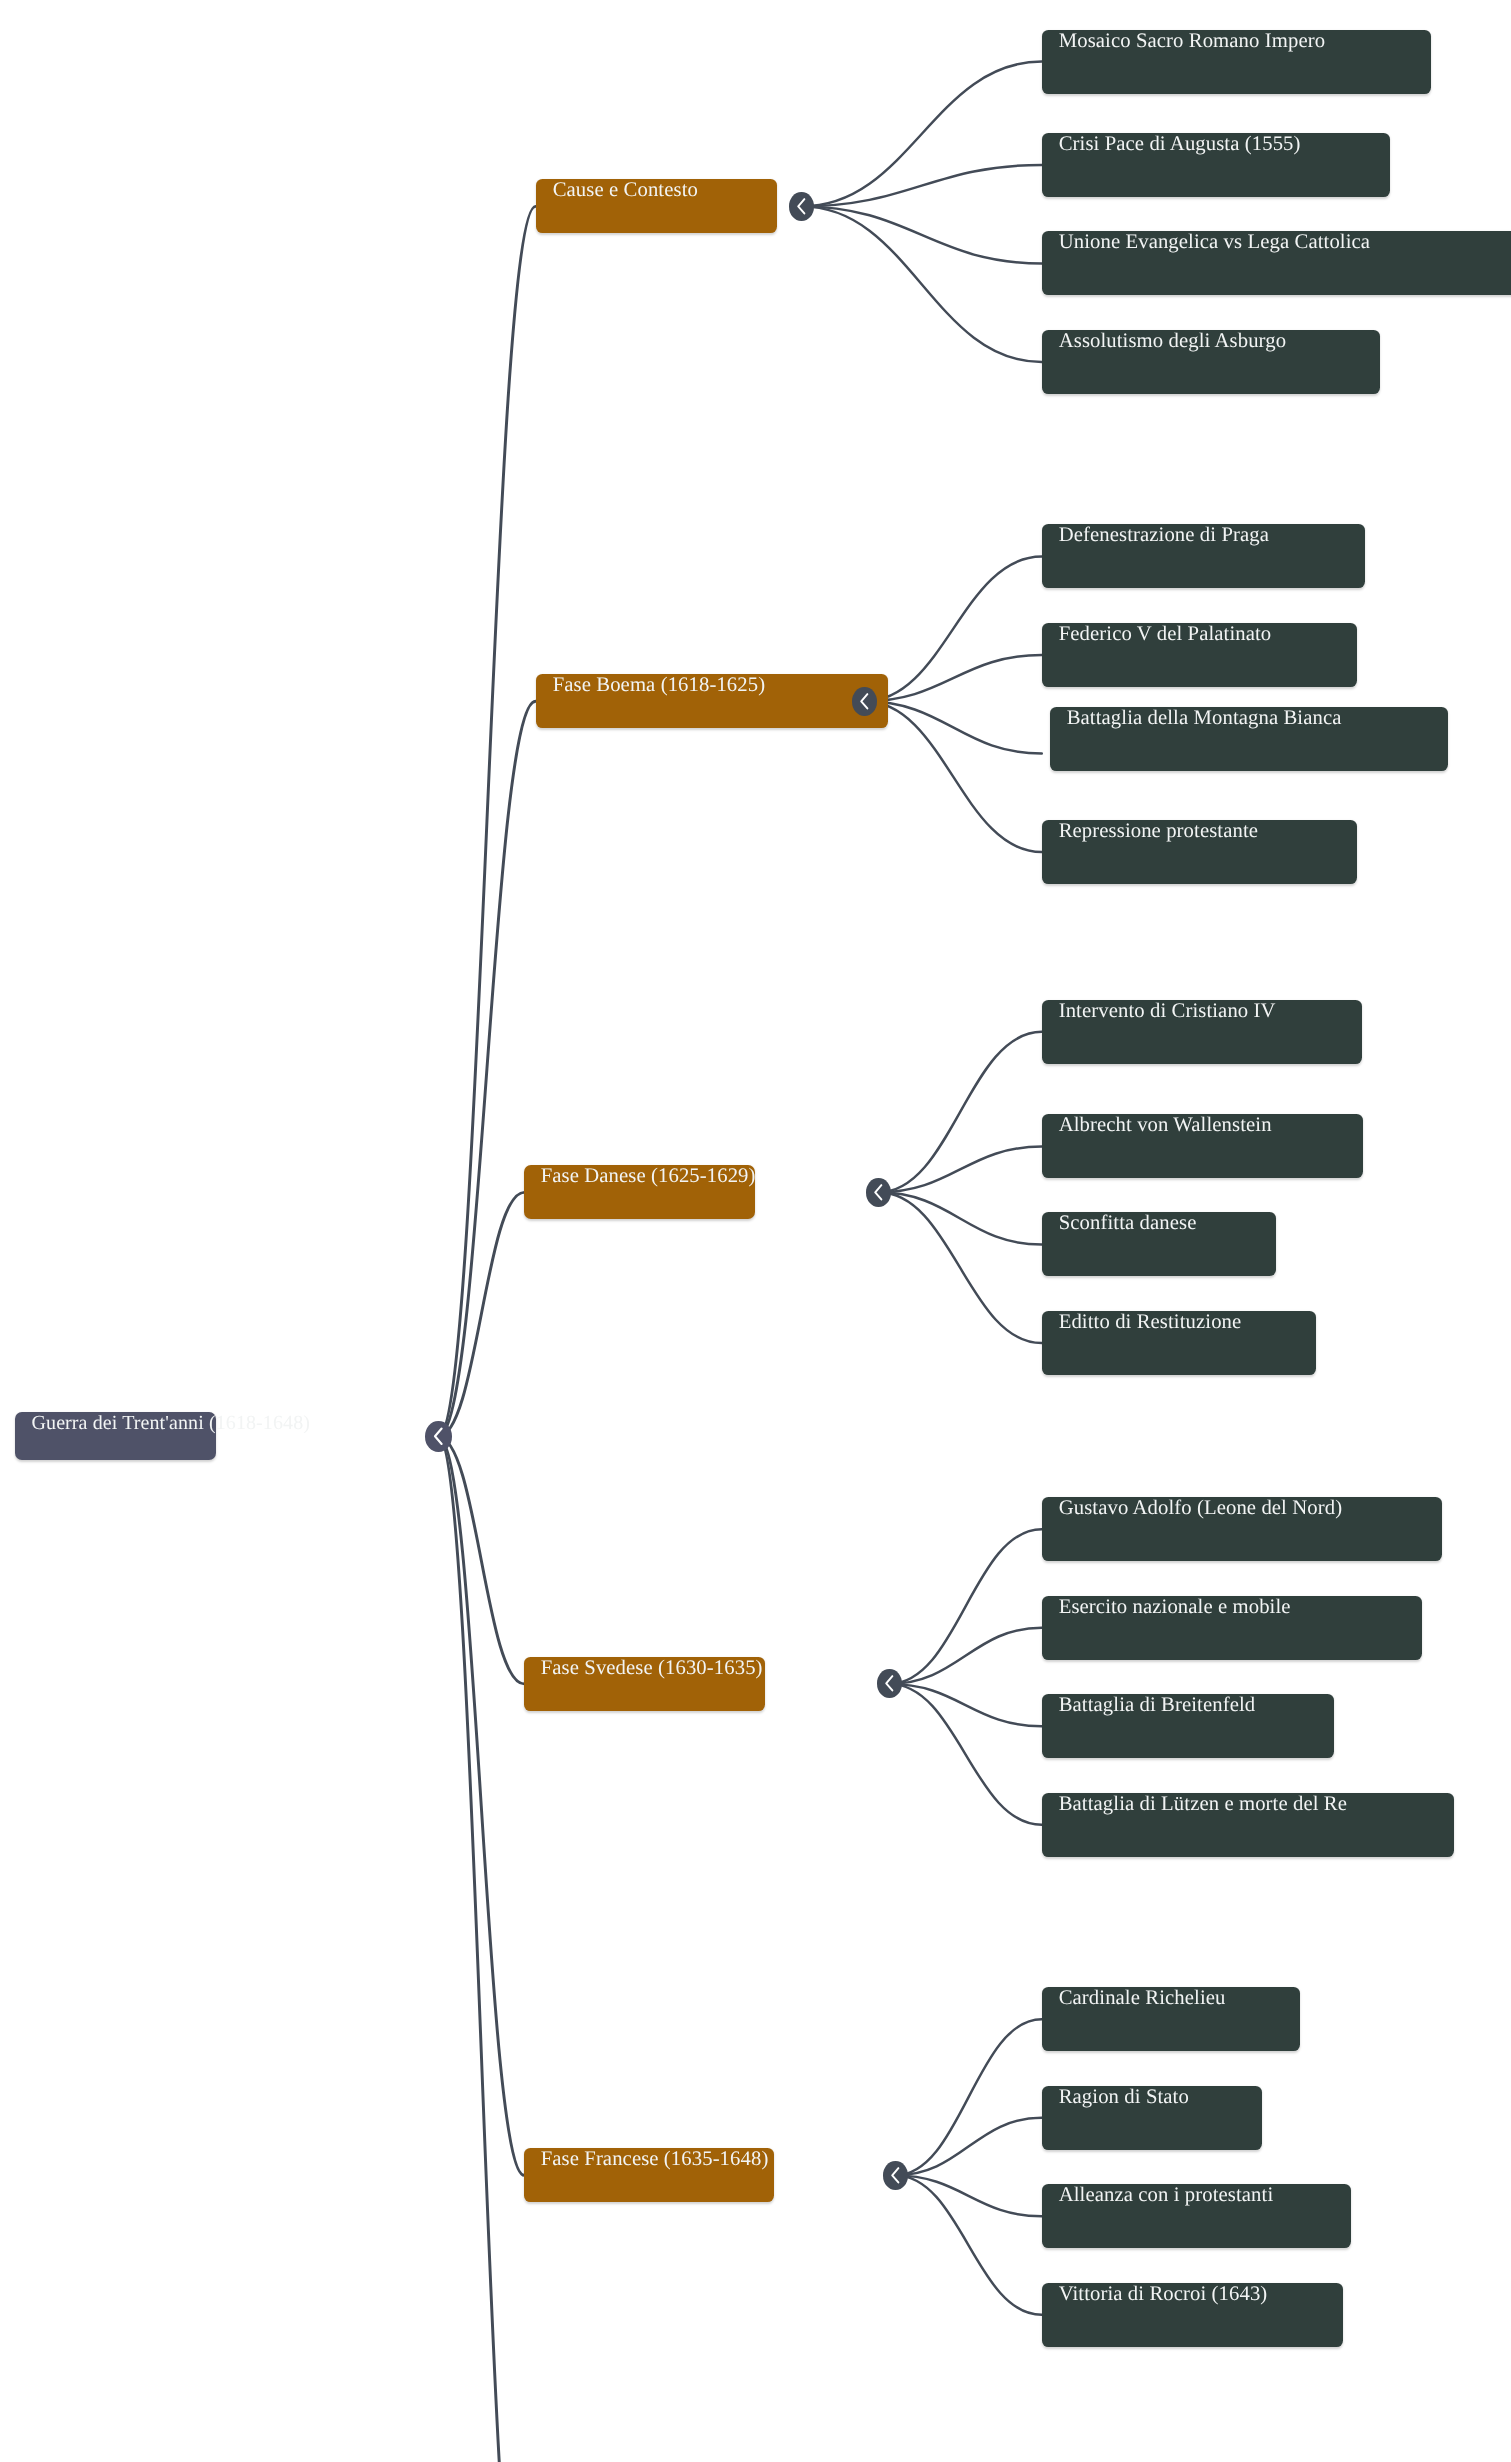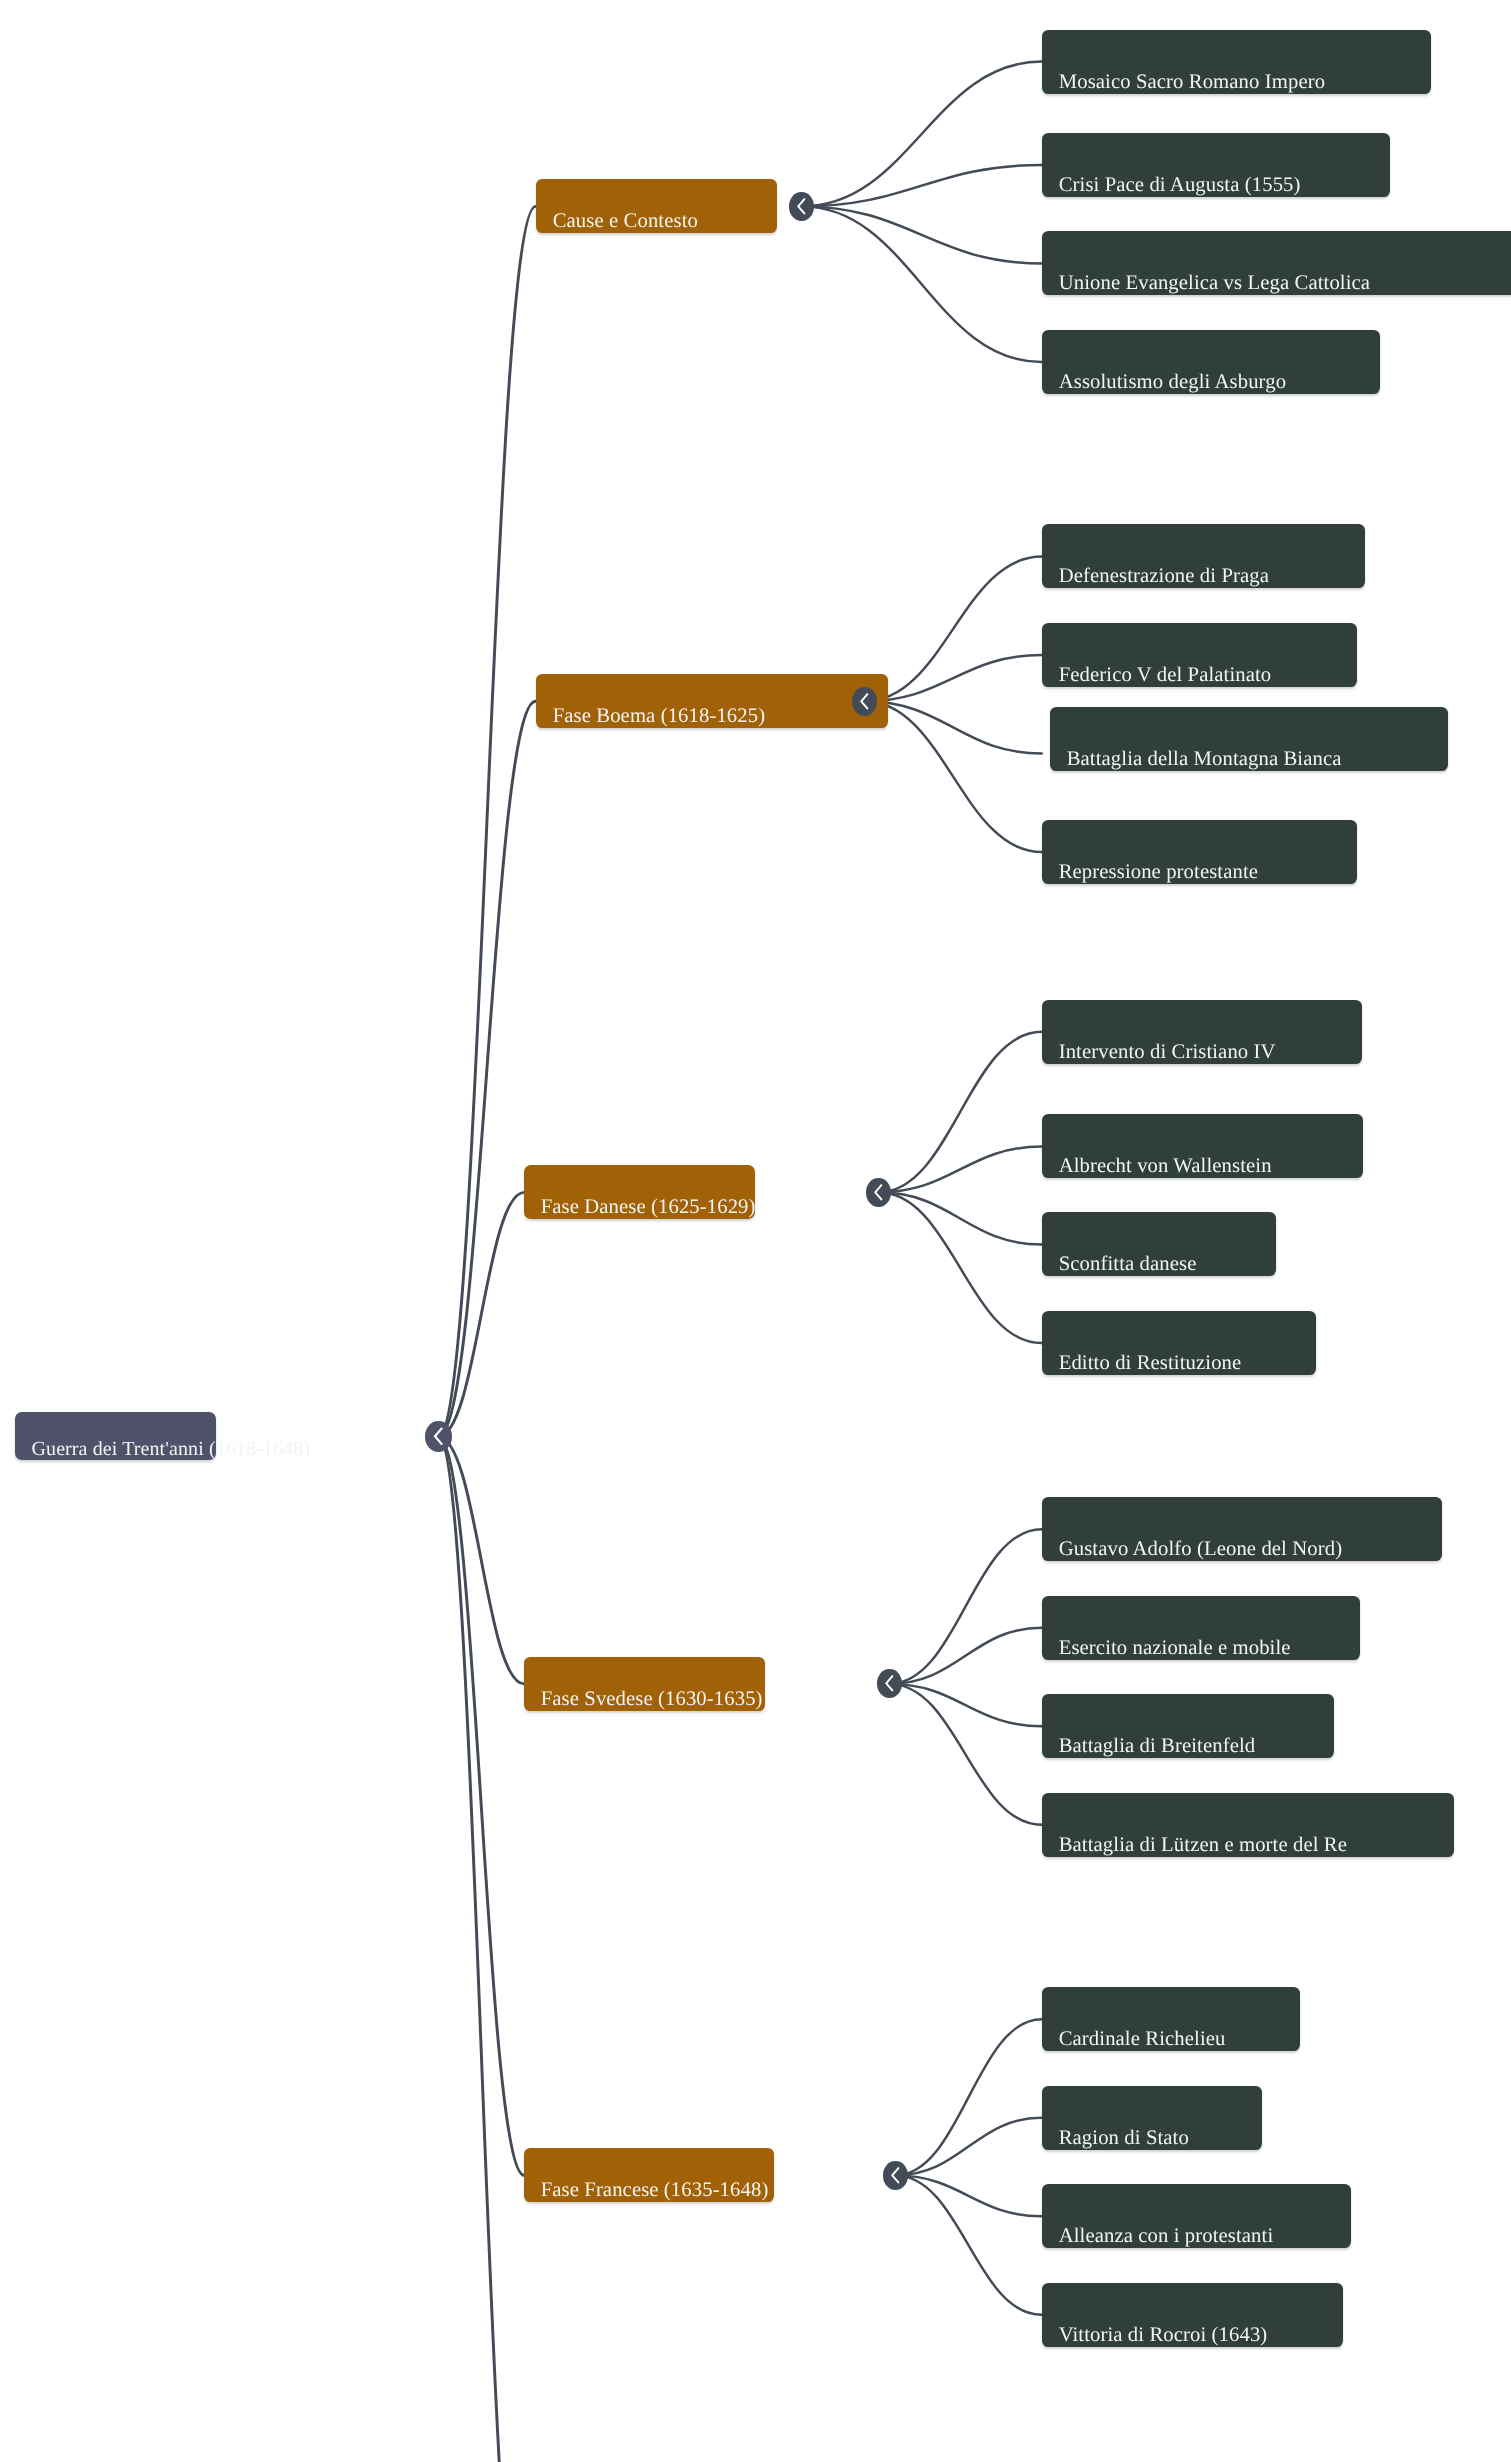--- a/index.html
+++ b/index.html
@@ -19,21 +19,21 @@
   #edges {
     position: absolute;
     left: 0; top: 0;
     width: 1511px;
     height: 2924px;
     pointer-events: none;
   }
   .node {
     position: absolute;
     display: flex;
-    align-items: flex-end;
+    align-items: flex-start;
     justify-content: flex-start;
     color: #f2f4f4;
     font-size: 20.7px;
     line-height: 1.1;
     letter-spacing: 0.1px;
     white-space: nowrap;
     padding: 0 16.7px;
     border-radius: 6.4px;
     box-shadow: 0 1.5px 2.5px rgba(0,0,0,0.18);
     text-rendering: geometricPrecision;
@@ -174,21 +174,21 @@
         <span>Fase Svedese (1630-1635)</span>
       </div>
       <div class="toggle toggle-branch" style="left: 877px; top: 1669px; width: 24.6px; height: 28.6px;">
         <svg width="24.6" height="28.6" viewBox="0 0 24 24">
           <path d="M15 5 L9 12 L15 19" fill="none" stroke="#ffffff" stroke-width="1.9" stroke-linecap="round" stroke-linejoin="round"></path>
         </svg>
       </div>
       <div class="node node-leaf" style="left: 1042px; top: 1497px; width: 400px;">
         <span>Gustavo Adolfo (Leone del Nord)</span>
       </div>
-      <div class="node node-leaf" style="left: 1042px; top: 1596px; width: 318px;">
+      <div class="node node-leaf" style="left: 1042px; top: 1596px; width: 380px;">
         <span>Esercito nazionale e mobile</span>
       </div>
       <div class="node node-leaf" style="left: 1042px; top: 1694px; width: 292px;">
         <span>Battaglia di Breitenfeld</span>
       </div>
       <div class="node node-leaf" style="left: 1042px; top: 1793px; width: 412px;">
         <span>Battaglia di Lützen e morte del Re</span>
       </div>
       <div class="node node-branch" style="left: 524px; top: 2148px; width: 250px;">
         <span>Fase Francese (1635-1648)</span>

